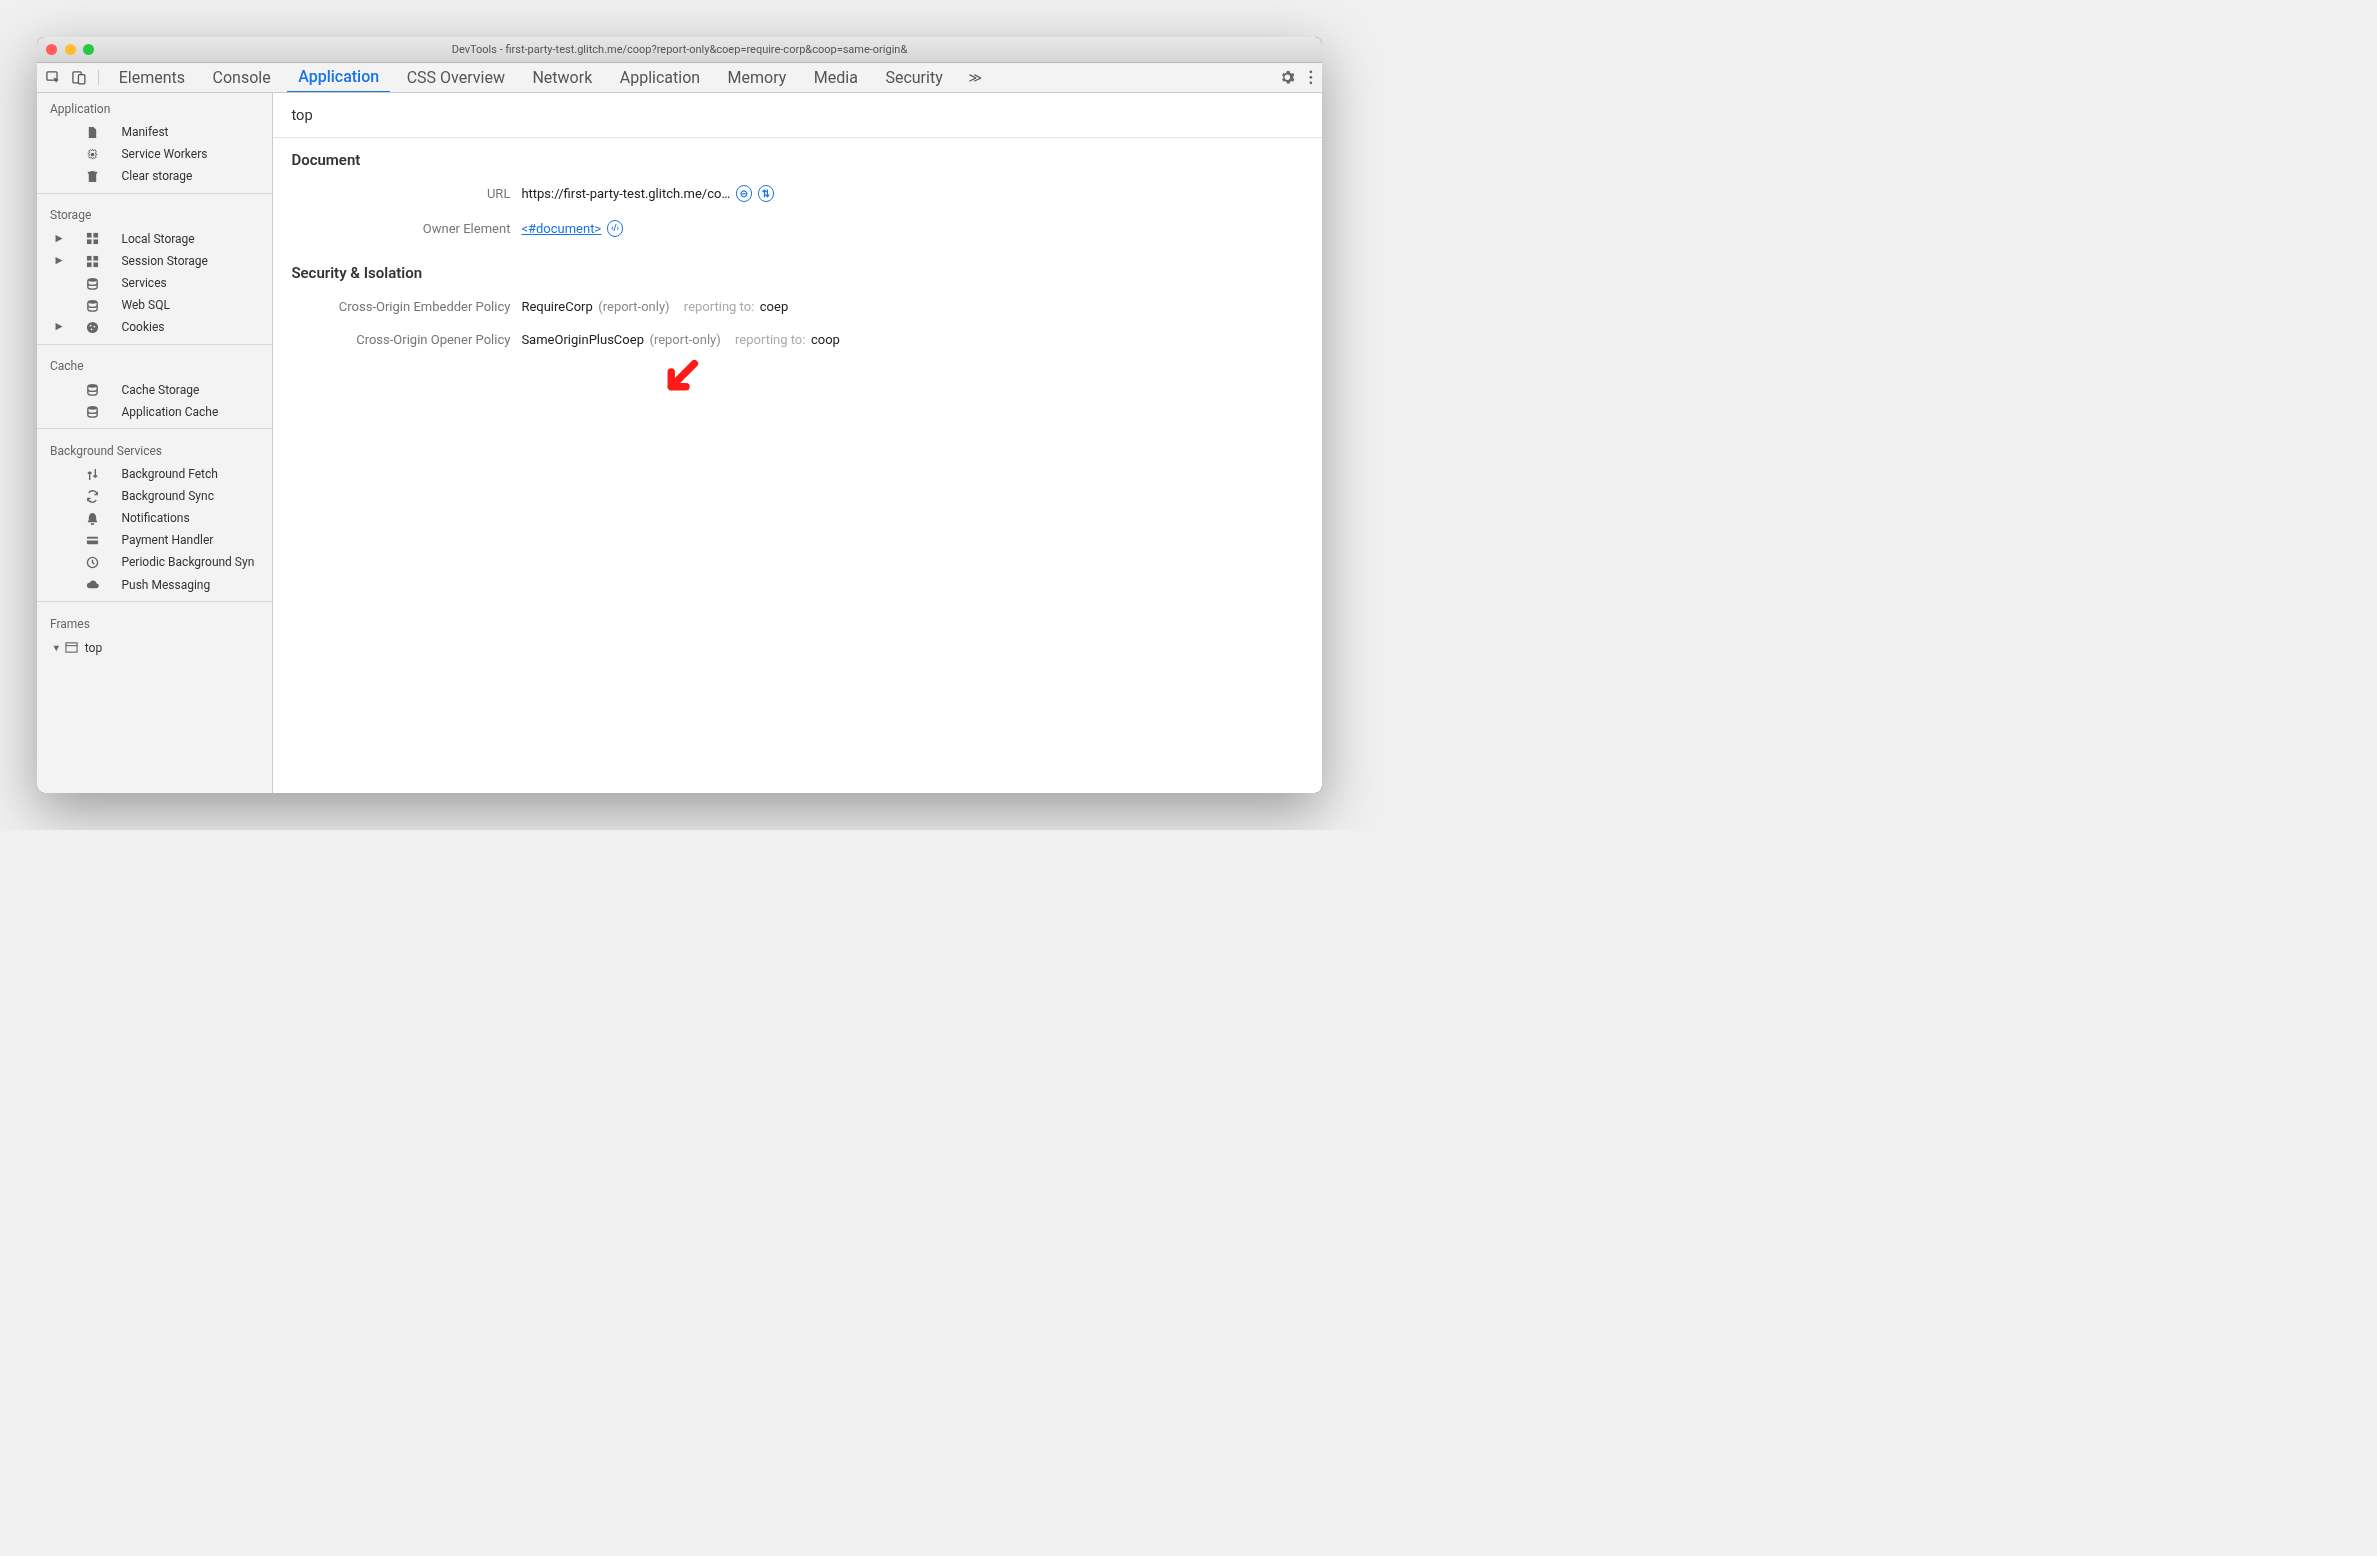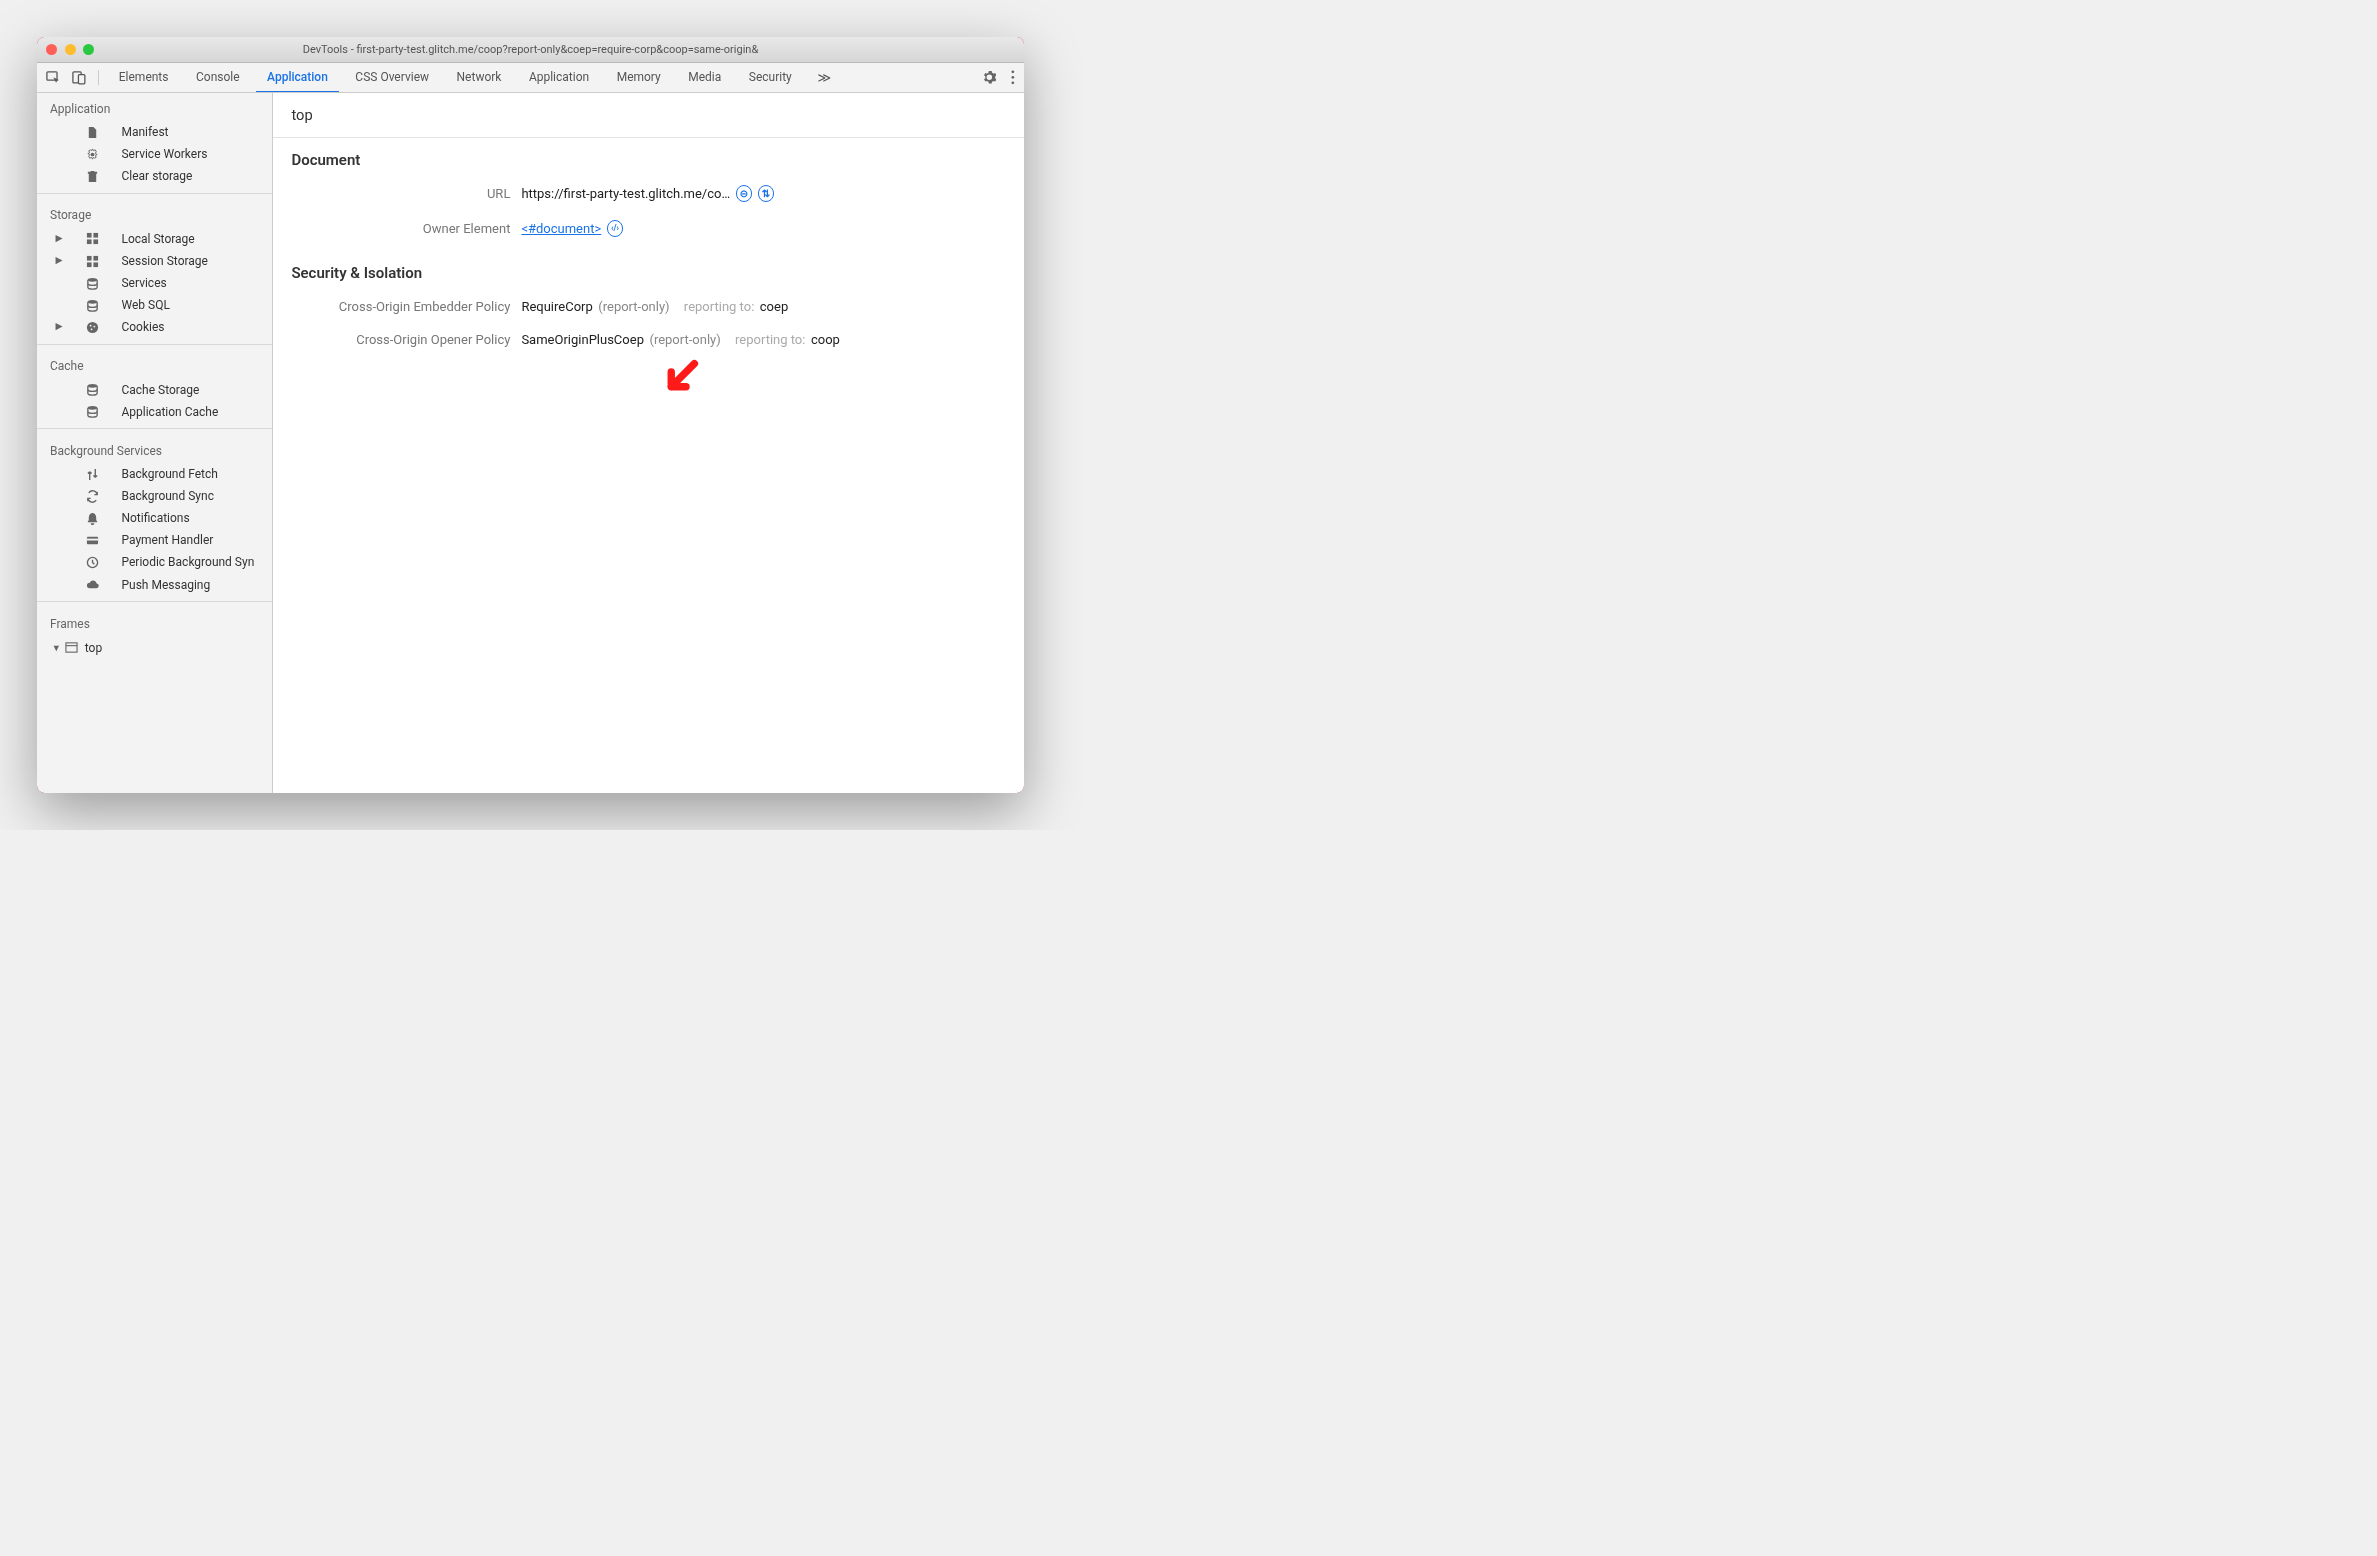--- a/index.html
+++ b/index.html
@@ -2,21 +2,21 @@
 <html style="font-size:14.7px"><head>
 <meta charset="utf-8">
 <style>
 * { box-sizing: border-box; margin: 0; padding: 0; }
 body {
   font-family: -apple-system, BlinkMacSystemFont, "Segoe UI", Roboto, Helvetica, Arial, sans-serif;
   background: #f0f0f0;
   padding: 37px;
 }
 .window {
-  width: 987px;
+  width: 1285px;
   background: #b91c1c;
   border-radius: 7.4px;
   box-shadow: 0 18.4px 55px rgba(0,0,0,0.35);
   overflow: hidden;
 }
 .titlebar {
   height: 26px;
   background: linear-gradient(#e8e8e8,#d6d6d6);
   display: flex;
   align-items: center;
@@ -38,21 +38,21 @@
   height: 29.5px;
   background: #f3f3f3;
   border-bottom: 0.9px solid #ccc;
   display: flex;
   align-items: center;
   padding: 0 9.2px;
   gap: 5.5px;
 }
 .toolbar .left-icons { display: flex; gap: 11px; align-items: center; padding-right: 11px; border-right: 0.9px solid #ccc; margin-right: 3.7px;}
 .toolbar .tab {
-  font-size: 12px; color: #555;
+  font-size: 16px; color: #555;
   padding: 0 11px; height: 29.5px;
   display: flex; align-items: center;
   cursor: pointer;
 }
 .toolbar .tab.active { color: #1a73e8; border-bottom: 1.8px solid #1a73e8; font-weight: 500;}
 .toolbar .more { color:#555; font-size: 13px; padding: 0 9.2px; cursor:pointer;}
 .toolbar .spacer { flex: 1; }
 .toolbar .right-icons { display:flex; gap: 14.7px; align-items:center; color:#555;}
 .toolbar svg { display:block; }
 .body { display:flex; height: 700px; }

